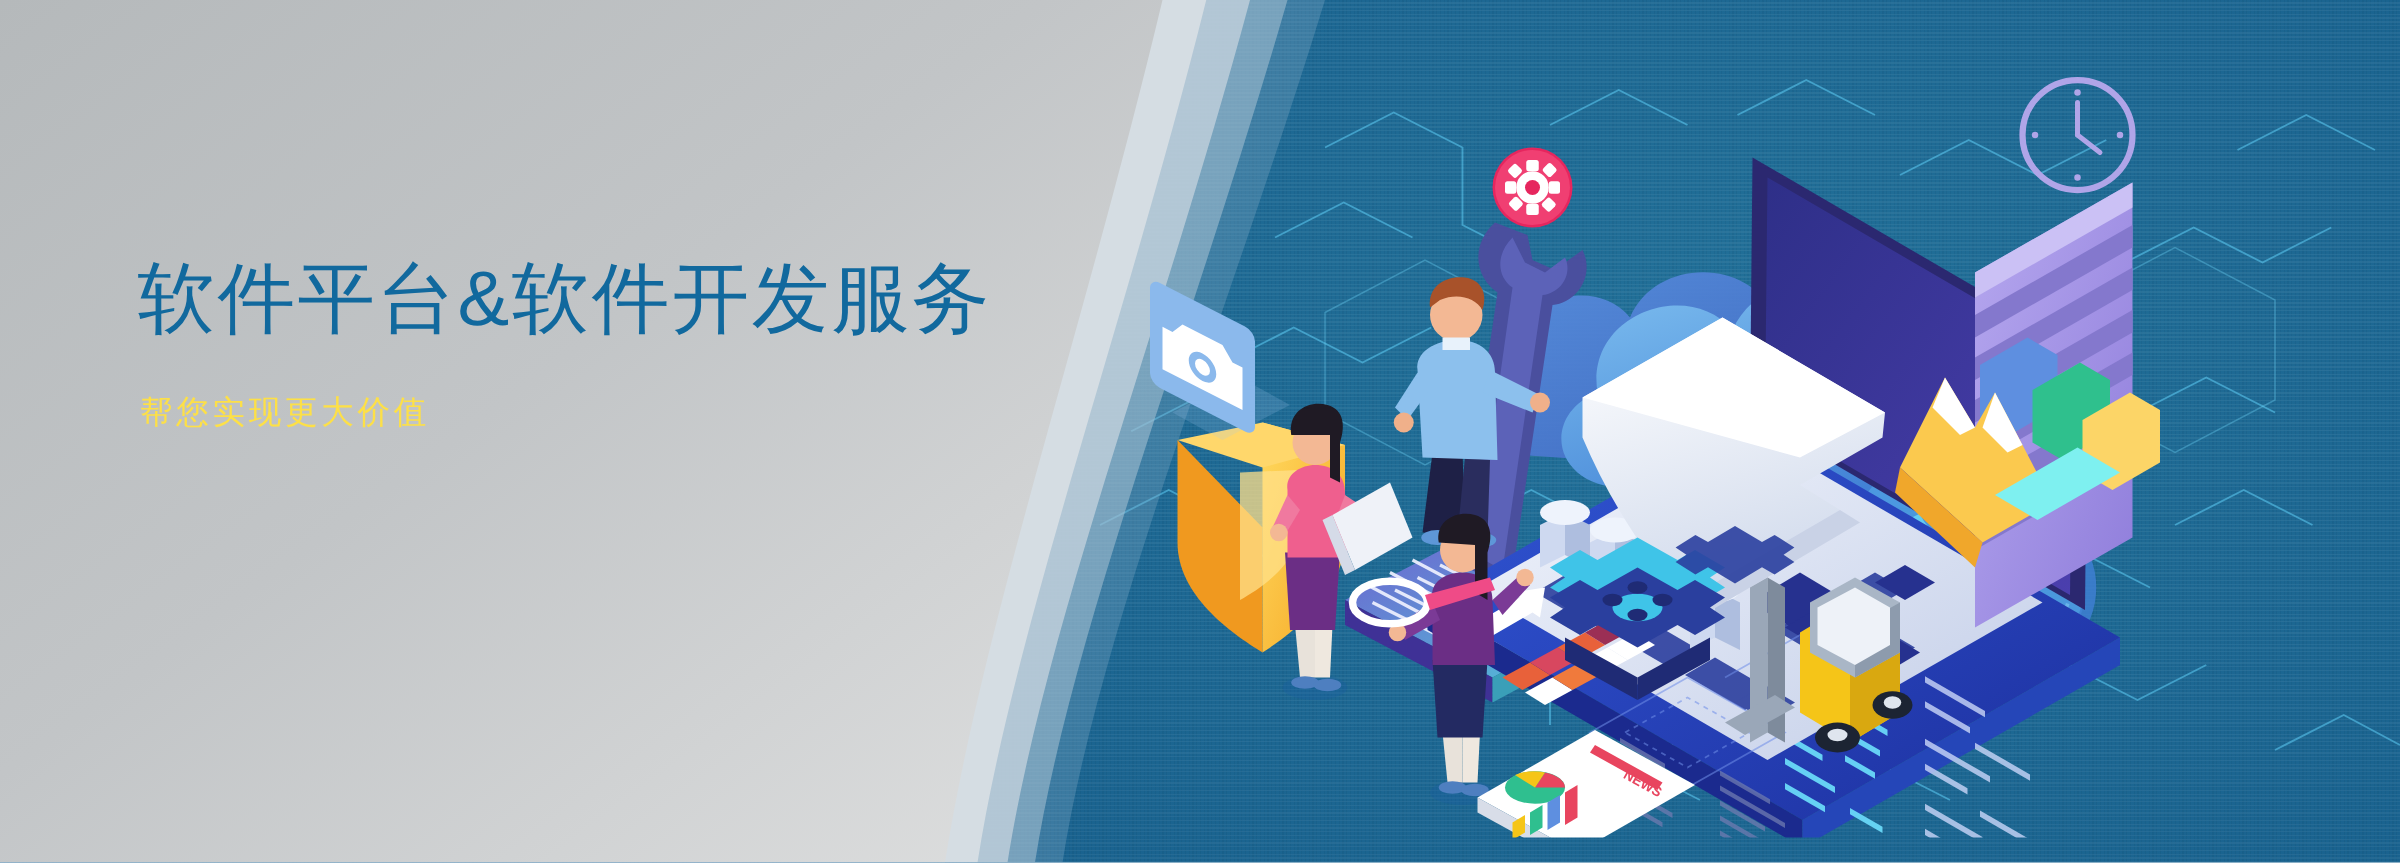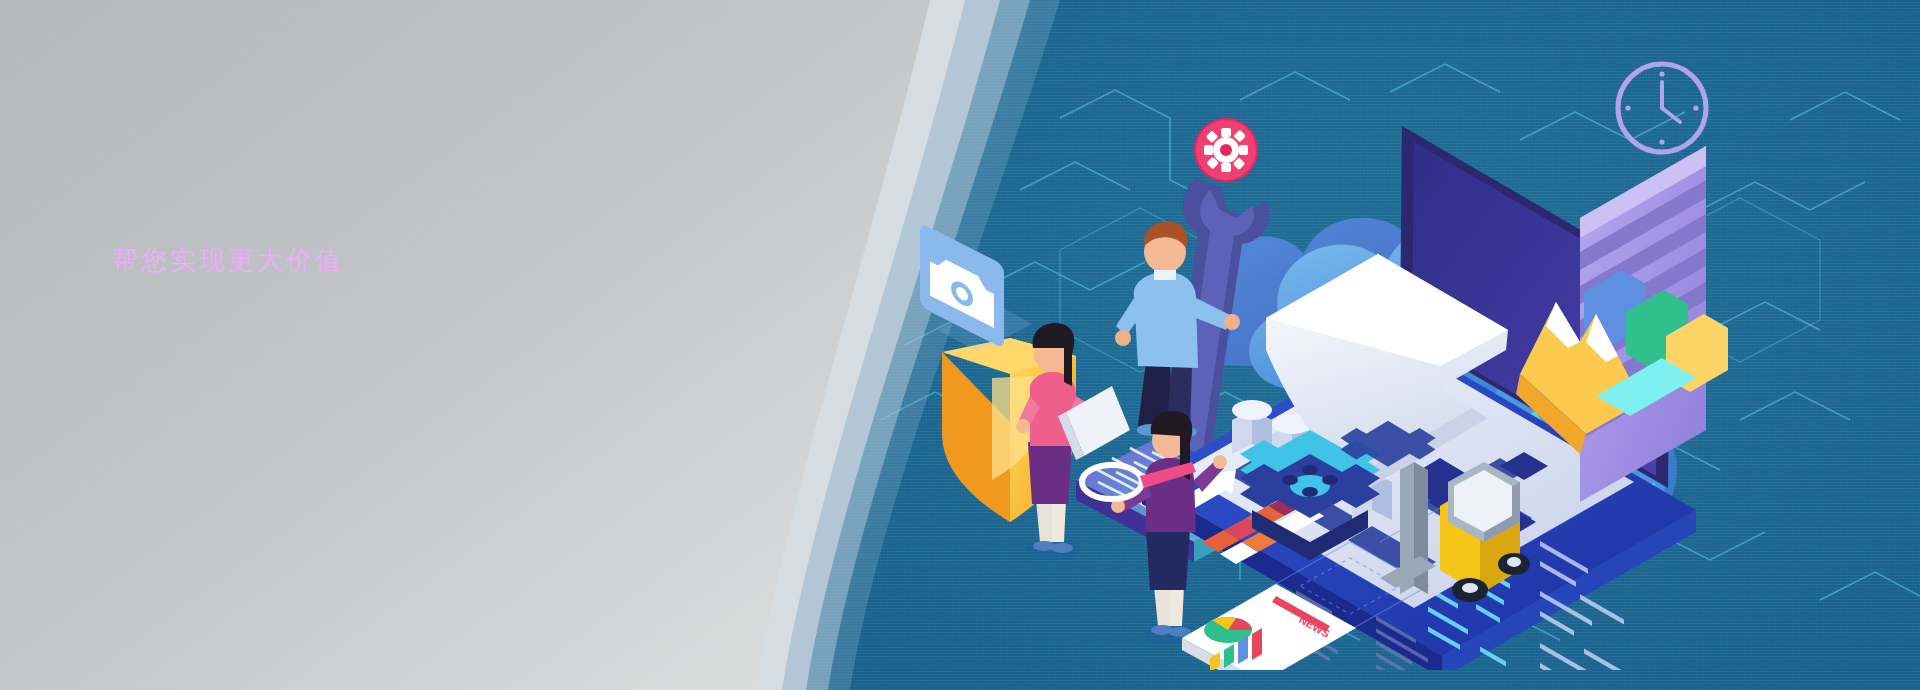--- a/index.html
+++ b/index.html
@@ -22,21 +22,21 @@
   
   .swoosh{position:absolute;left:0;top:0;width:1100px;height:690px;}
   
   .copy{position:absolute;left:110px;top:205px;z-index:20;}
   .headline{
     font-size:62px;line-height:1.12;font-weight:400;letter-spacing:2px;
     color:#11699e;white-space:nowrap;margin:0;
   }
   .subhead{
     margin:38px 0 0 2px;font-size:26px;letter-spacing:3px;
-    color:#f0abfc;font-weight:400;white-space:nowrap;
+    color:#fde047;font-weight:400;white-space:nowrap;
   }
   
   .art{position:absolute;left:880px;top:30px;width:1040px;height:640px;z-index:10;}
 </style>
 </head>
 <body>
 
 <div id="banner">
 
   <div class="bg-blue"></div>
@@ -84,20 +84,21 @@
 
     <path d="M0 0 H1060 C 980 260, 880 500, 850 690 H0 Z" fill="#7aa7c4" opacity=".35"></path>
     <path d="M0 0 H1030 C 955 260, 858 500, 828 690 H0 Z" fill="#a9c2d4" opacity=".55"></path>
     <path d="M0 0 H1000 C 930 260, 836 500, 806 690 H0 Z" fill="#c6d3dd" opacity=".75"></path>
     <path d="M0 0 H965  C 900 260, 812 500, 782 690 H0 Z" fill="#d5dde3"></path>
 
     <path d="M0 0 H930 C 868 260, 786 500, 756 690 H0 Z" fill="url(#gy)"></path>
   </svg>
 
   <div class="copy">
+    <h1 class="headline">软件平台&amp;软件开发服务</h1>
     <p class="subhead">帮您实现更大价值</p>
   </div>
 
   <svg class="art" width="1040" height="640" viewBox="0 0 1040 640">
     <defs>
       <linearGradient id="cloudA" x1="0" y1="0" x2="0.6" y2="1">
         <stop offset="0%" stop-color="#7fc0f0"></stop>
           <stop offset="100%" stop-color="#3f7fd4"></stop>
       </linearGradient>
       <linearGradient id="cloudB" x1="0" y1="0" x2="1" y2="1">

